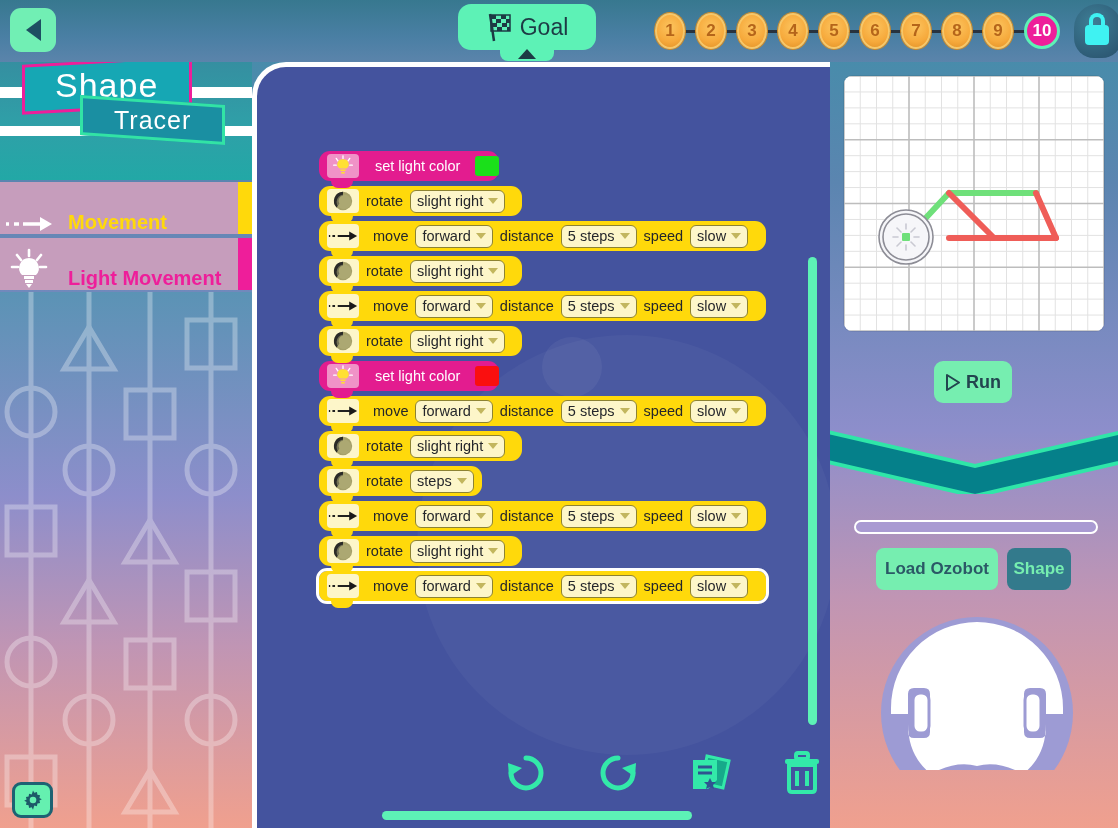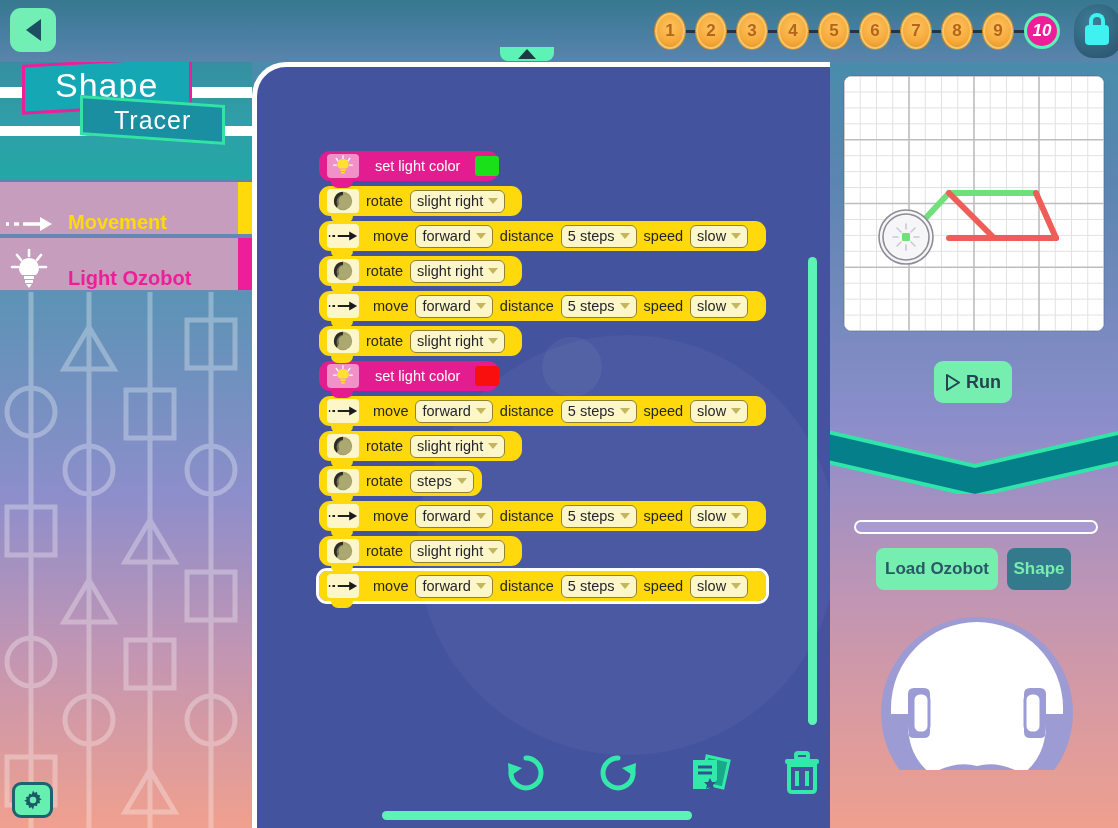--- a/index.html
+++ b/index.html
@@ -67,21 +67,21 @@
     border-radius: 50%;
     background: radial-gradient(circle at 50% 38%, #fcc45e 0%, #f6a93b 62%, #e08f26 100%);
     border: 2.5px solid #f8c768;
     display: flex; align-items: center; justify-content: center;
     font-size: 17px; font-weight: bold; color: #b5651a;
     box-shadow: 0 0 0 1px #d08b27;
   }
   .lvl.current {
     width: 36px; height: 36px; border-radius: 50%;
     background: #ee1e9a; border: 3px solid #5df2b6;
-    color: #ffffff; box-shadow: none; font-style: italic;
+    color: #ffffff; box-shadow: none;
   }
   .lock-wrap {
     position: absolute; left: 1074px; top: 4px;
     width: 48px; height: 54px;
     background: radial-gradient(circle at 40% 35%, #3e7e96 0%, #2f5e78 70%, #27506a 100%);
     border-radius: 24px 24px 20px 20px;
   }
   .lock-body {
     position: absolute; left: 11px; top: 21px; width: 24px; height: 20px;
     background: #3ff2f2; border-radius: 4px;
@@ -351,21 +351,21 @@
             <line x1="32" y1="7" x2="28" y2="12"></line>
             <line x1="3" y1="19" x2="9" y2="19"></line>
             <line x1="37" y1="19" x2="31" y2="19"></line>
           </g>
           <path d="M20 10 A10 10 0 0 1 27 27 L13 27 A10 10 0 0 1 20 10 Z" fill="#fff"></path>
           <rect x="15" y="28" width="10" height="3" fill="#fff"></rect>
           <rect x="16" y="32" width="8" height="3" fill="#fff"></rect>
           <path d="M17 36 L23 36 L20 40 Z" fill="#fff"></path>
         </svg>
       </div>
-      <span class="cat-label">Light Ozobot</span>
+      <span class="cat-label">Light Movement</span>
       <div class="cat-bar"></div>
     </div>
 
     <div class="gear-btn">
       <svg width="22" height="22" viewBox="0 0 24 24">
         <path fill="#1d5a68" d="M12 1.5l1.4 2.6 2.9-.7.5 2.9 2.9.5-.7 2.9 2.6 1.4-2.6 1.4.7 2.9-2.9.5-.5 2.9-2.9-.7L12 22.5l-1.4-2.6-2.9.7-.5-2.9-2.9-.5.7-2.9L2.4 12.9 5 11.5l-.7-2.9 2.9-.5.5-2.9 2.9.7z"></path>
         <circle cx="12" cy="12" r="3.6" fill="#65f0b0"></circle>
       </svg>
     </div>
   </div>
@@ -749,20 +749,37 @@
       <rect x="35" y="79" width="16" height="40" rx="7" fill="#ffffff" stroke="#9d9bd4" stroke-width="3"></rect>
       <rect x="147" y="79" width="16" height="40" rx="7" fill="#ffffff" stroke="#9d9bd4" stroke-width="3"></rect>
     </svg>
   </div>
 
   <div class="topbar">
     <div class="back-btn">
       <div class="tri"></div>
     </div>
 
+    <div class="goal-chip">
+      <svg width="26" height="30" viewBox="0 0 26 30">
+        <line x1="4" y1="2" x2="8" y2="29" stroke="#1d3a44" stroke-width="2.5"></line>
+        <g>
+          <rect x="5" y="3" width="5" height="4" fill="#1d3a44"></rect>
+          <rect x="15" y="3" width="5" height="4" fill="#1d3a44"></rect>
+          <rect x="10" y="7" width="5" height="4" fill="#1d3a44"></rect>
+          <rect x="20" y="7" width="4" height="4" fill="#1d3a44"></rect>
+          <rect x="6" y="11" width="5" height="4" fill="#1d3a44"></rect>
+          <rect x="16" y="11" width="5" height="4" fill="#1d3a44"></rect>
+          <rect x="11" y="15" width="5" height="4" fill="#1d3a44"></rect>
+          <rect x="21" y="15" width="3" height="4" fill="#1d3a44"></rect>
+          <rect x="5" y="3" width="19" height="16" fill="none" stroke="#1d3a44" stroke-width="1.5"></rect>
+        </g>
+      </svg>
+      <span class="label">Goal</span>
+    </div>
     <div class="goal-tail"></div>
 
     <div class="levels" id="levels-container">
       <div class="lvl-line"></div>
     <div class="lvl">1</div>
         <div class="lvl">2</div>
         <div class="lvl">3</div>
         <div class="lvl">4</div>
         <div class="lvl">5</div>
         <div class="lvl">6</div>

